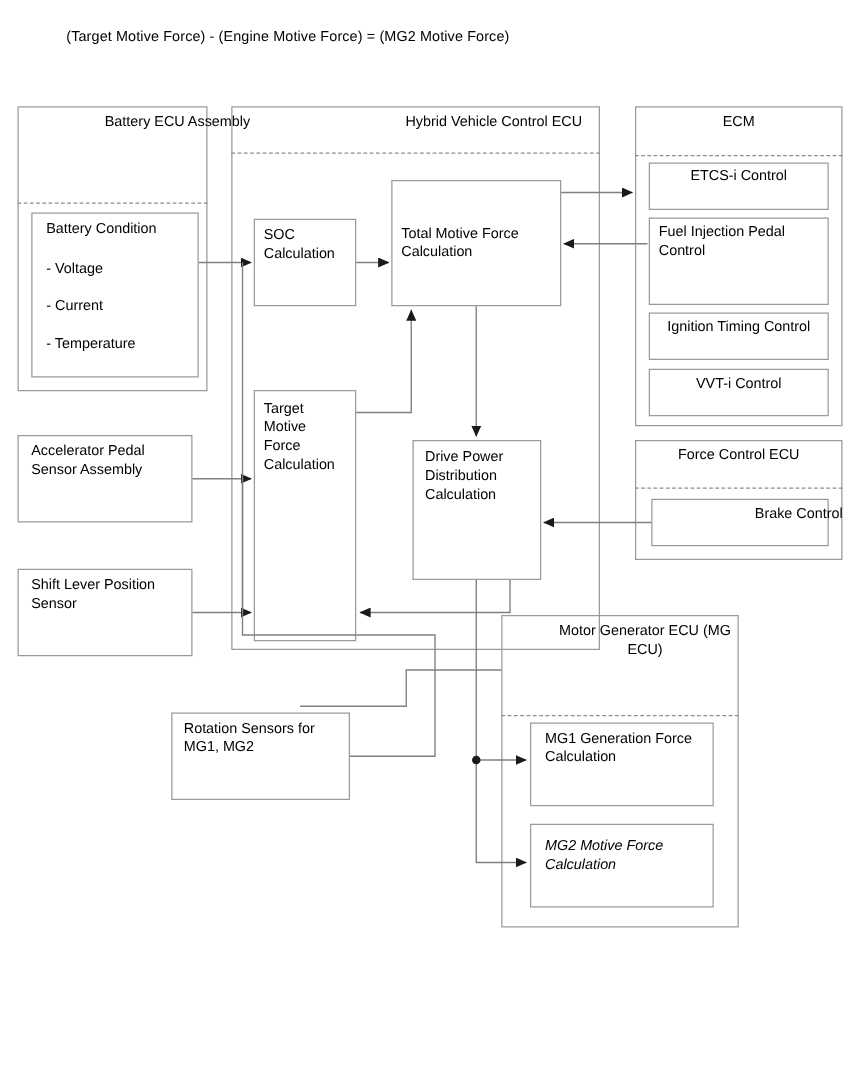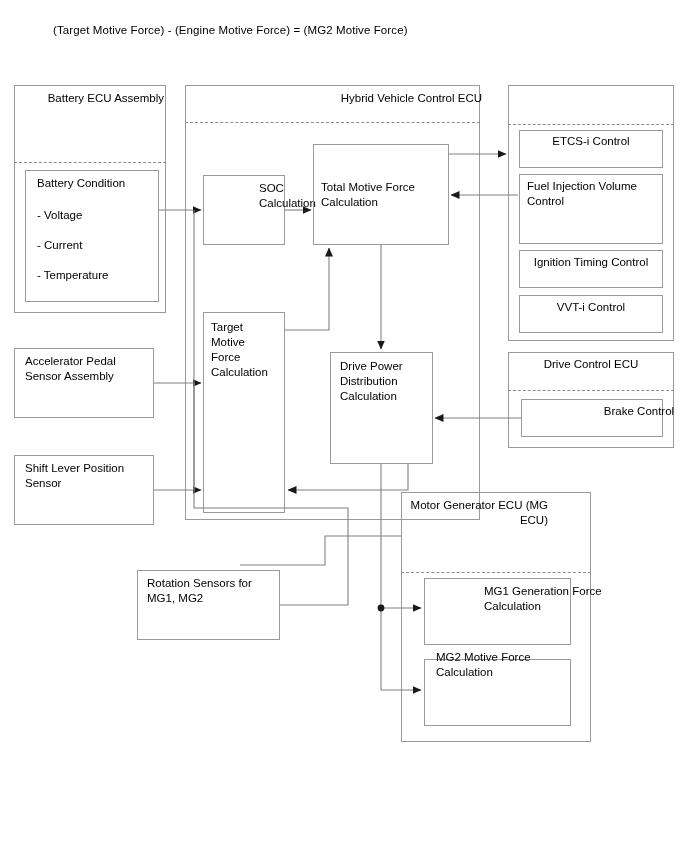--- a/index.html
+++ b/index.html
@@ -43,21 +43,22 @@
     box-sizing: border-box;
   }
   .box-label {
     position: absolute;
     font-size: 11.5px;
     color: #000;
     line-height: 15px;
     white-space: pre-line;
   }
   .container-title {
-    text-align: right;
+    text-align: center;
+    margin-left: 48px;
   }
   .title-center {
     text-align: center;
   }
   .dashed-sep {
     position: absolute;
     border-top: 1px dashed #8c8c8c;
     height: 0;
   }
 </style>
@@ -87,69 +88,70 @@
   <div class="box-label" style="left:25px; top:461px; width:122px;">Shift Lever Position Sensor</div>
 
   <div class="box" style="left:137px; top:570px; width:143px; height:70px;"></div>
   <div class="box-label" style="left:147px; top:576px; width:128px;">Rotation Sensors for MG1, MG2</div>
 
   <div class="box" style="left:185px; top:85px; width:295px; height:435px;"></div>
   <div class="box-label container-title" style="left:212px; top:91px; width:270px;">Hybrid Vehicle Control ECU</div>
   <div class="dashed-sep" style="left:185px; top:122px; width:295px;"></div>
 
   <div class="box" style="left:203px; top:175px; width:82px; height:70px;"></div>
-  <div class="box-label" style="left:211px; top:181px; width:74px;margin-left:48px;">SOC
+  <div class="box-label" style="left:211px; top:181px; width:74px;">SOC
 Calculation</div>
 
   <div class="box" style="left:313px; top:144px; width:136px; height:101px;"></div>
   <div class="box-label" style="left:321px; top:150px; width:124px;margin-top:30px;">Total Motive Force
 Calculation</div>
 
   <div class="box" style="left:203px; top:312px; width:82px; height:201px;"></div>
   <div class="box-label" style="left:211px; top:320px; width:74px;">Target
 Motive
 Force
 Calculation</div>
 
   <div class="box" style="left:330px; top:352px; width:103px; height:112px;"></div>
   <div class="box-label" style="left:340px; top:359px; width:92px;">Drive Power
 Distribution
 Calculation</div>
 
   <div class="box" style="left:508px; top:85px; width:166px; height:256px;"></div>
+  <div class="box-label title-center" style="left:508px; top:91px; width:166px;">ECM</div>
   <div class="dashed-sep" style="left:508px; top:124px; width:166px;"></div>
 
   <div class="box" style="left:519px; top:130px; width:144px; height:38px;"></div>
   <div class="box-label title-center" style="left:519px; top:134px; width:144px;">ETCS-i Control</div>
 
   <div class="box" style="left:519px; top:174px; width:144px; height:70px;"></div>
-  <div class="box-label" style="left:527px; top:179px; width:128px;">Fuel Injection Volume Control</div>
+  <div class="box-label" style="left:527px; top:179px; width:128px;">Fuel Injection Pedal Control</div>
 
   <div class="box" style="left:519px; top:250px; width:144px; height:38px;"></div>
   <div class="box-label title-center" style="left:519px; top:255px; width:144px;">Ignition Timing Control</div>
 
   <div class="box" style="left:519px; top:295px; width:144px; height:38px;"></div>
   <div class="box-label title-center" style="left:519px; top:300px; width:144px;">VVT-i Control</div>
 
   <div class="box" style="left:508px; top:352px; width:166px; height:96px;"></div>
-  <div class="box-label title-center" style="left:508px; top:357px; width:166px;">Drive Control ECU</div>
+  <div class="box-label title-center" style="left:508px; top:357px; width:166px;">Force Control ECU</div>
   <div class="dashed-sep" style="left:508px; top:390px; width:166px;"></div>
 
   <div class="box" style="left:521px; top:399px; width:142px; height:38px;"></div>
   <div class="box-label title-center" style="left:521px; top:404px; width:142px;padding-left:47px;">Brake Control</div>
 
   <div class="box" style="left:401px; top:492px; width:190px; height:250px;"></div>
   <div class="box-label container-title" style="left:388px; top:498px; width:160px;">Motor Generator ECU (MG ECU)</div>
   <div class="dashed-sep" style="left:401px; top:572px; width:190px;"></div>
 
   <div class="box" style="left:424px; top:578px; width:147px; height:67px;"></div>
-  <div class="box-label" style="left:436px; top:584px; width:128px;margin-left:48px;">MG1 Generation Force Calculation</div>
+  <div class="box-label" style="left:436px; top:584px; width:128px;">MG1 Generation Force Calculation</div>
 
   <div class="box" style="left:424px; top:659px; width:147px; height:67px;"></div>
-  <div class="box-label" style="left:436px; top:650px; width:128px;">MG2 Motive Force Calculation</div>
+  <div class="box-label" style="left:436px; top:670px; width:128px;font-style:italic;">MG2 Motive Force Calculation</div>
 
   <svg id="wires" viewBox="0 0 688 852" xmlns="http://www.w3.org/2000/svg">
     <defs>
       <marker id="ah" markerWidth="9" markerHeight="8" refX="8.5" refY="4" orient="auto" markerUnits="userSpaceOnUse">
         <path d="M0,0 L9,4 L0,8 z" fill="#1a1a1a"></path>
       </marker>
     </defs>
     <g fill="none" stroke="#808080" stroke-width="1.1">
 
       <path d="M159,210 L201,210" marker-end="url(#ah)"></path>

